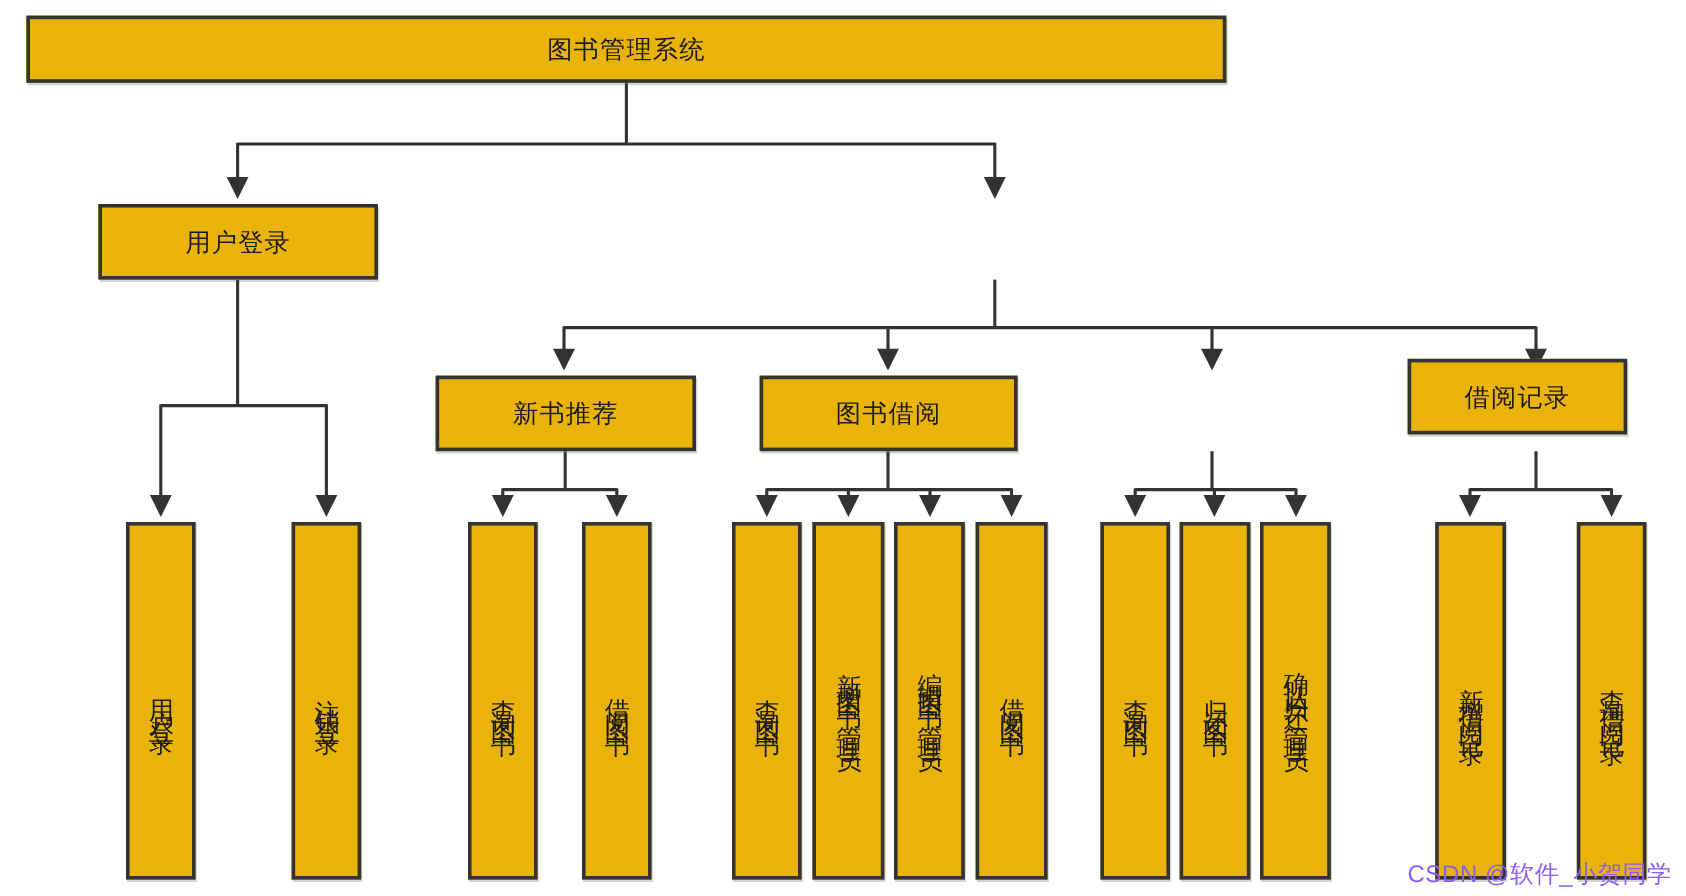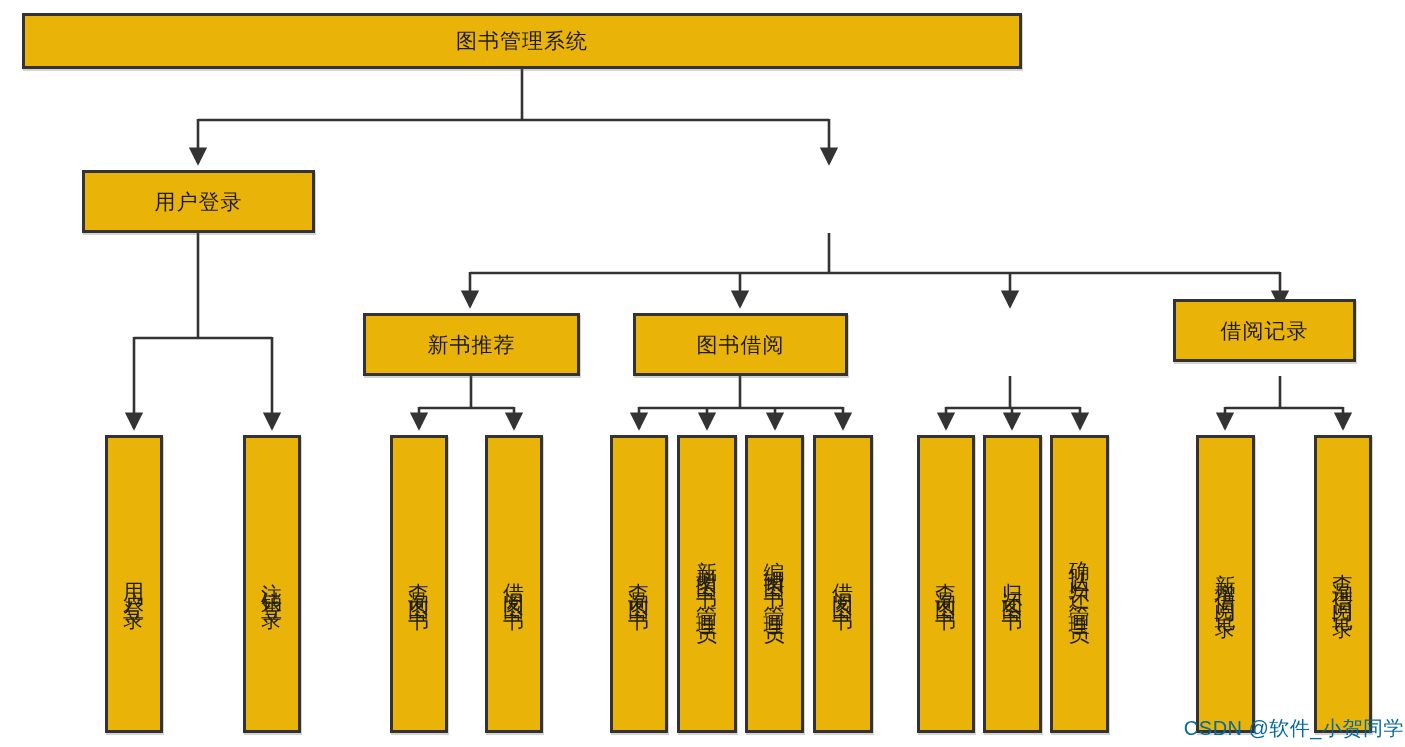--- a/index.html
+++ b/index.html
@@ -64,24 +64,24 @@
   .n-bb-add         { left: 677px;  width: 60px; }
   .n-bb-edit        { left: 745px;  width: 59px; }
   .n-bb-borrow      { left: 813px;  width: 60px; }
   .n-cb-query       { left: 917px;  width: 58px; }
   .n-cb-return      { left: 983px;  width: 59px; }
   .n-cb-confirm     { left: 1050px; width: 59px; }
   .n-br-add         { left: 1196px; width: 59px; }
   .n-br-query       { left: 1314px; width: 58px; }
   .watermark {
     position: absolute;
-    right: 1px;
+    right: 12px;
     bottom: 5px;
     font-size: 20px;
-    color: #0369a1;
+    color: #8b5cf6;
     letter-spacing: 0.5px;
     white-space: nowrap;
   }
 </style>
 </head>
 <body>
 
 <div class="canvas">
 
   <svg class="connectors" viewBox="0 0 1405 747" xmlns="http://www.w3.org/2000/svg">

